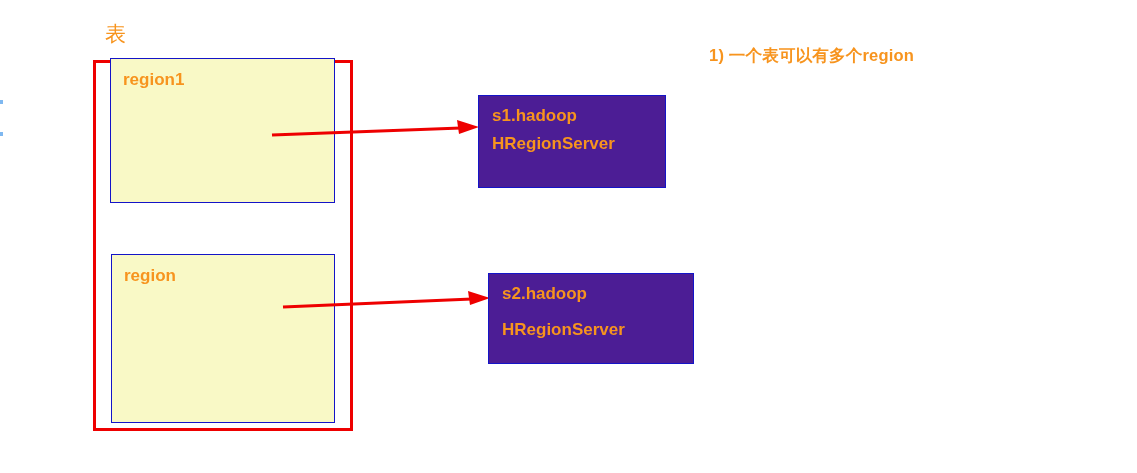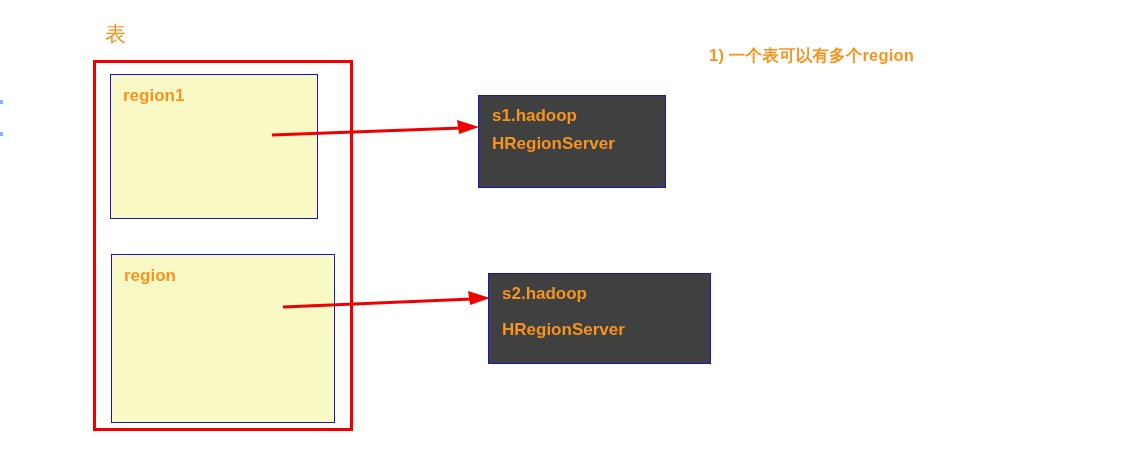--- a/index.html
+++ b/index.html
@@ -44,22 +44,22 @@
 
   
   .region-box {
     position: absolute;
     background: #F9F9C6;
     border: 1px solid #1414C8;
     box-sizing: border-box;
   }
   #region-box-1 {
     left: 110px;
-    top: 74px;
-    width: 208px;
+    top: 58px;
+    width: 225px;
     height: 145px;
   }
   #region-box-2 {
     left: 111px;
     top: 254px;
     width: 224px;
     height: 169px;
   }
   .region-label {
     position: absolute;
@@ -68,35 +68,35 @@
     font-size: 17px;
     font-weight: bold;
     color: #F7941E;
     white-space: nowrap;
     line-height: 1.1;
   }
 
   
   .server-box {
     position: absolute;
-    background: #404040;
+    background: #4c1d95;
     border: 1px solid #1414C8;
     box-sizing: border-box;
     padding-left: 13px;
   }
   #server-box-1 {
     left: 478px;
     top: 95px;
     width: 188px;
     height: 93px;
   }
   #server-box-2 {
     left: 488px;
     top: 273px;
-    width: 223px;
+    width: 206px;
     height: 91px;
   }
   .server-line {
     position: absolute;
     font-size: 17px;
     font-weight: bold;
     color: #F7941E;
     white-space: nowrap;
     line-height: 1.1;
   }

